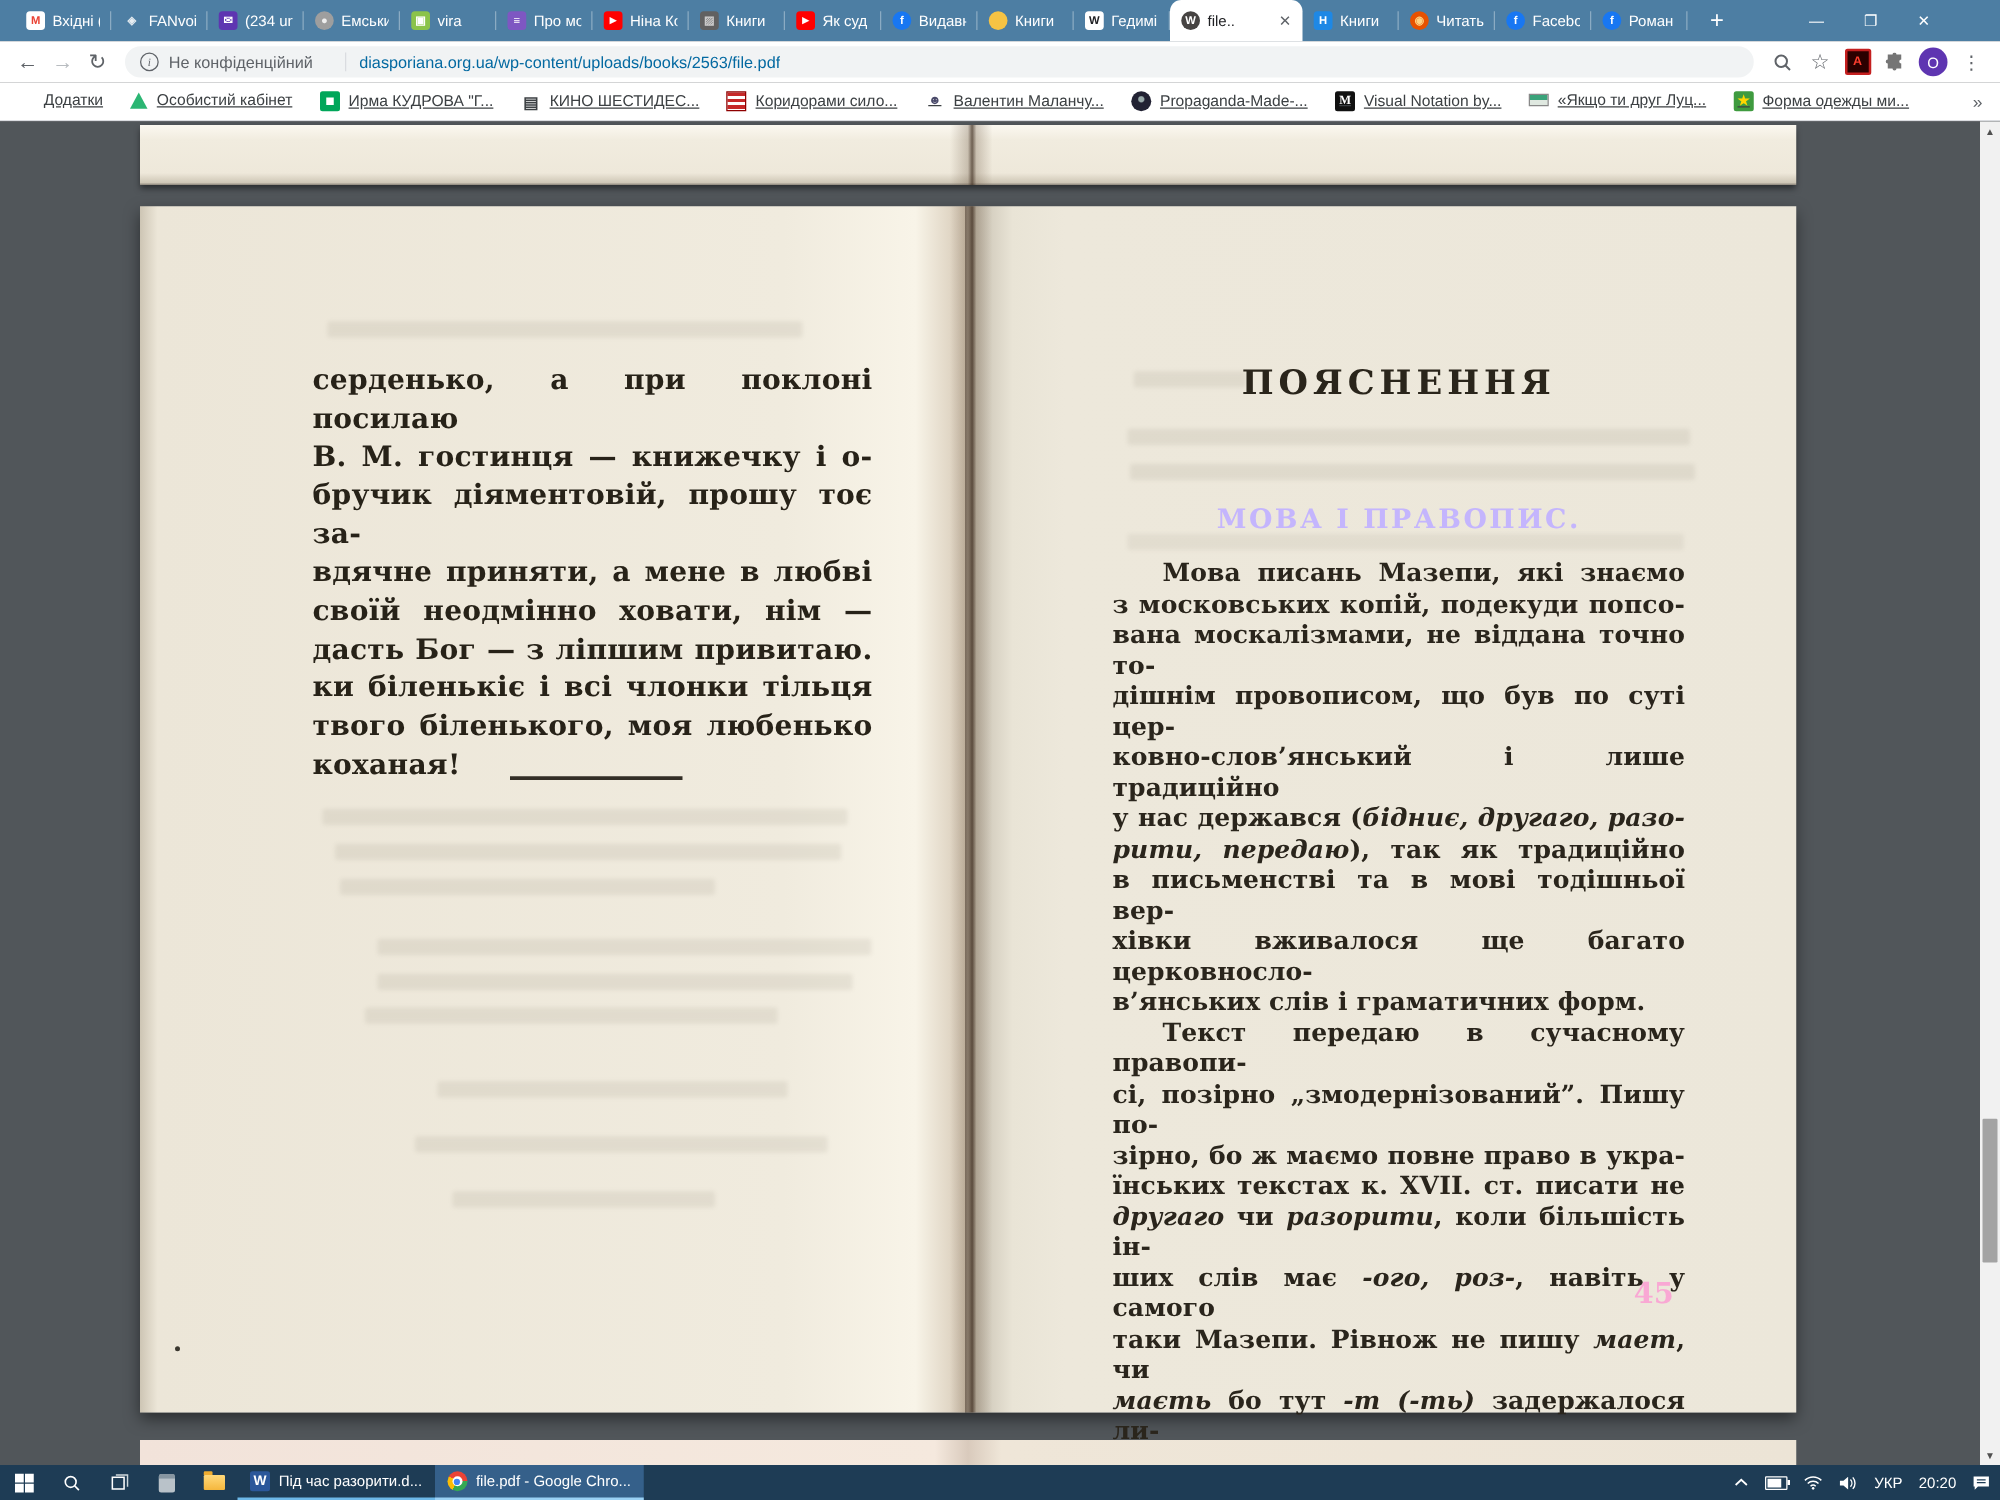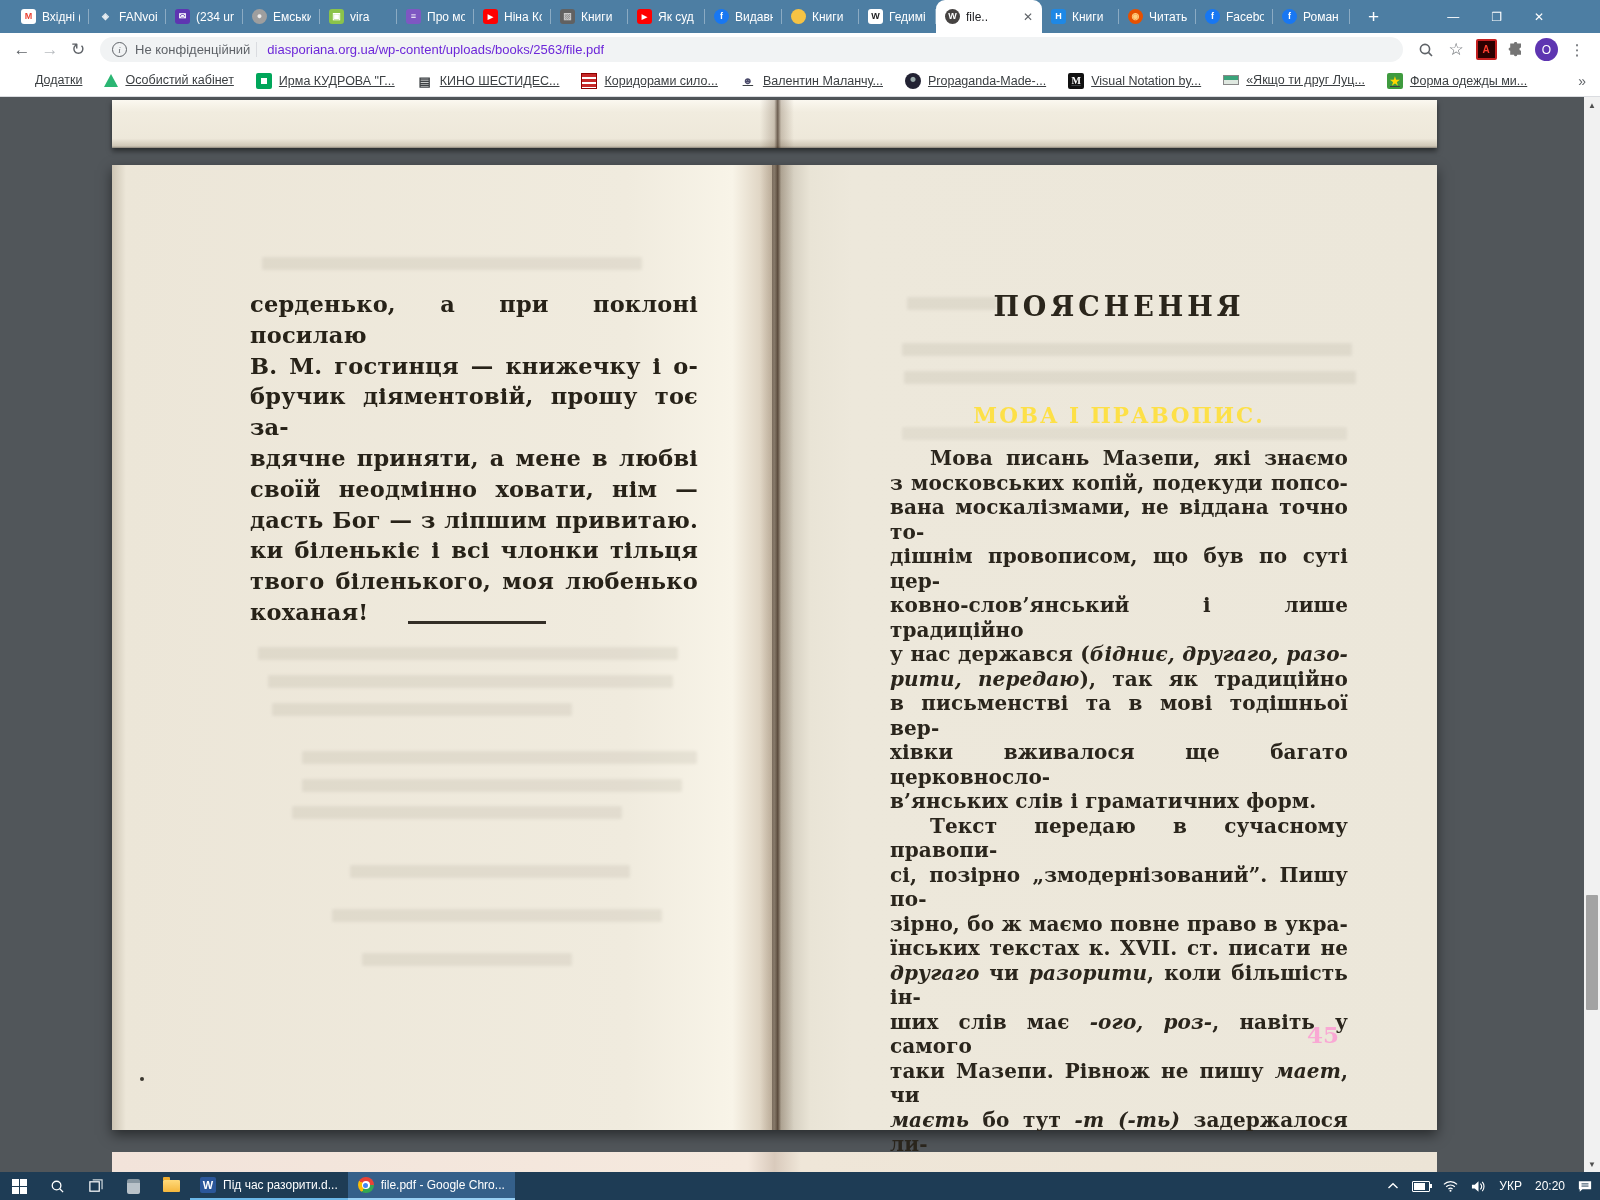--- a/index.html
+++ b/index.html
@@ -28,23 +28,23 @@
   
   .toolbar{position:absolute;top:33px;left:0;right:0;height:33px;background:#fff;
            display:flex;align-items:center;padding:0 8px;box-sizing:border-box;}
   .navbtn{color:#5f6368;font-size:17px;width:28px;text-align:center;flex:none;}
   .navbtn.dim{color:#b8bcc0;}
   .omnibox{flex:1;height:25px;background:#f1f3f4;border-radius:14px;display:flex;align-items:center;
            padding:0 12px;margin:0 8px;font-size:13px;color:#5f6368;min-width:0;}
   .infoicon{width:13px;height:13px;border:1.4px solid #5f6368;border-radius:50%;font-size:9px;
             display:flex;align-items:center;justify-content:center;font-family:"Liberation Serif",serif;
             font-style:italic;margin-right:8px;flex:none;}
-  .sec-label{margin-right:6px;white-space:nowrap;}
+  .sec-label{margin-right:26px;white-space:nowrap;}
   .ob-sep{width:1px;height:15px;background:#dadce0;margin-right:10px;}
-  .url{color:#6d28d9;white-space:nowrap;overflow:hidden;}
+  .url{color:#0369a1;white-space:nowrap;overflow:hidden;}
   .tool{width:30px;text-align:center;color:#5f6368;font-size:15px;flex:none;display:flex;
         align-items:center;justify-content:center;}
   .adobe{width:17px;height:17px;background:#2b0000;border:2px solid #c41f1f;border-radius:2px;
          color:#ff3d2e;font-size:10px;font-weight:bold;display:flex;align-items:center;justify-content:center;}
   .avatar{width:23px;height:23px;border-radius:50%;background:#5e35b1;color:#fff;font-size:12px;
           display:flex;align-items:center;justify-content:center;margin:0 4px;}
   .kebab{font-size:15px;color:#5f6368;letter-spacing:0;}
 
   
   .bookmarksbar{position:absolute;top:66px;left:0;right:0;height:31px;background:#fff;
@@ -85,21 +85,21 @@
   .pL-text{position:absolute;left:138px;top:124px;width:448px;}
   .bline{font-family:"DejaVu Serif",serif;font-weight:700;font-size:22.5px;line-height:30.8px;
          color:#272218;text-align:justify;text-align-last:justify;letter-spacing:.2px;}
   .endline{text-align-last:left;}
   .pdivider{position:absolute;left:296px;top:456px;width:138px;height:3px;background:#332e26;}
   .speck{position:absolute;left:28px;top:912px;width:4px;height:4px;background:#3a372f;border-radius:50%;}
   .bleed{position:absolute;height:13px;background:#87806f;opacity:.13;filter:blur(1.6px);border-radius:2px;}
   .pR-title{position:absolute;left:778px;top:126px;width:458px;text-align:center;
     font-family:"DejaVu Serif",serif;font-weight:700;font-size:27px;letter-spacing:4px;color:#2a251b;}
   .pR-sub{position:absolute;left:778px;top:238px;width:458px;text-align:center;
-    font-family:"DejaVu Serif",serif;font-weight:600;font-size:21.5px;letter-spacing:2px;color:#fde047;}
+    font-family:"DejaVu Serif",serif;font-weight:600;font-size:21.5px;letter-spacing:2px;color:#c4b5fd;}
   .pR-body{position:absolute;left:778px;top:281px;width:458px;}
   .pR-body .bline{font-size:20px;line-height:24.5px;font-weight:600;letter-spacing:.1px;color:#2a251c;}
   .para .bline:first-child{text-indent:40px;}
   .pagenum{position:absolute;left:1195px;top:856px;width:60px;text-align:left;
     font-family:"DejaVu Serif",serif;font-weight:700;font-size:23px;color:#f9a8d4;}
 
   
   .vscroll{position:absolute;right:0;top:0;bottom:0;width:16px;background:#f1f1f1;}
   .varrow{position:absolute;left:0;width:16px;height:16px;color:#505050;font-size:8px;
           display:flex;align-items:center;justify-content:center;}

